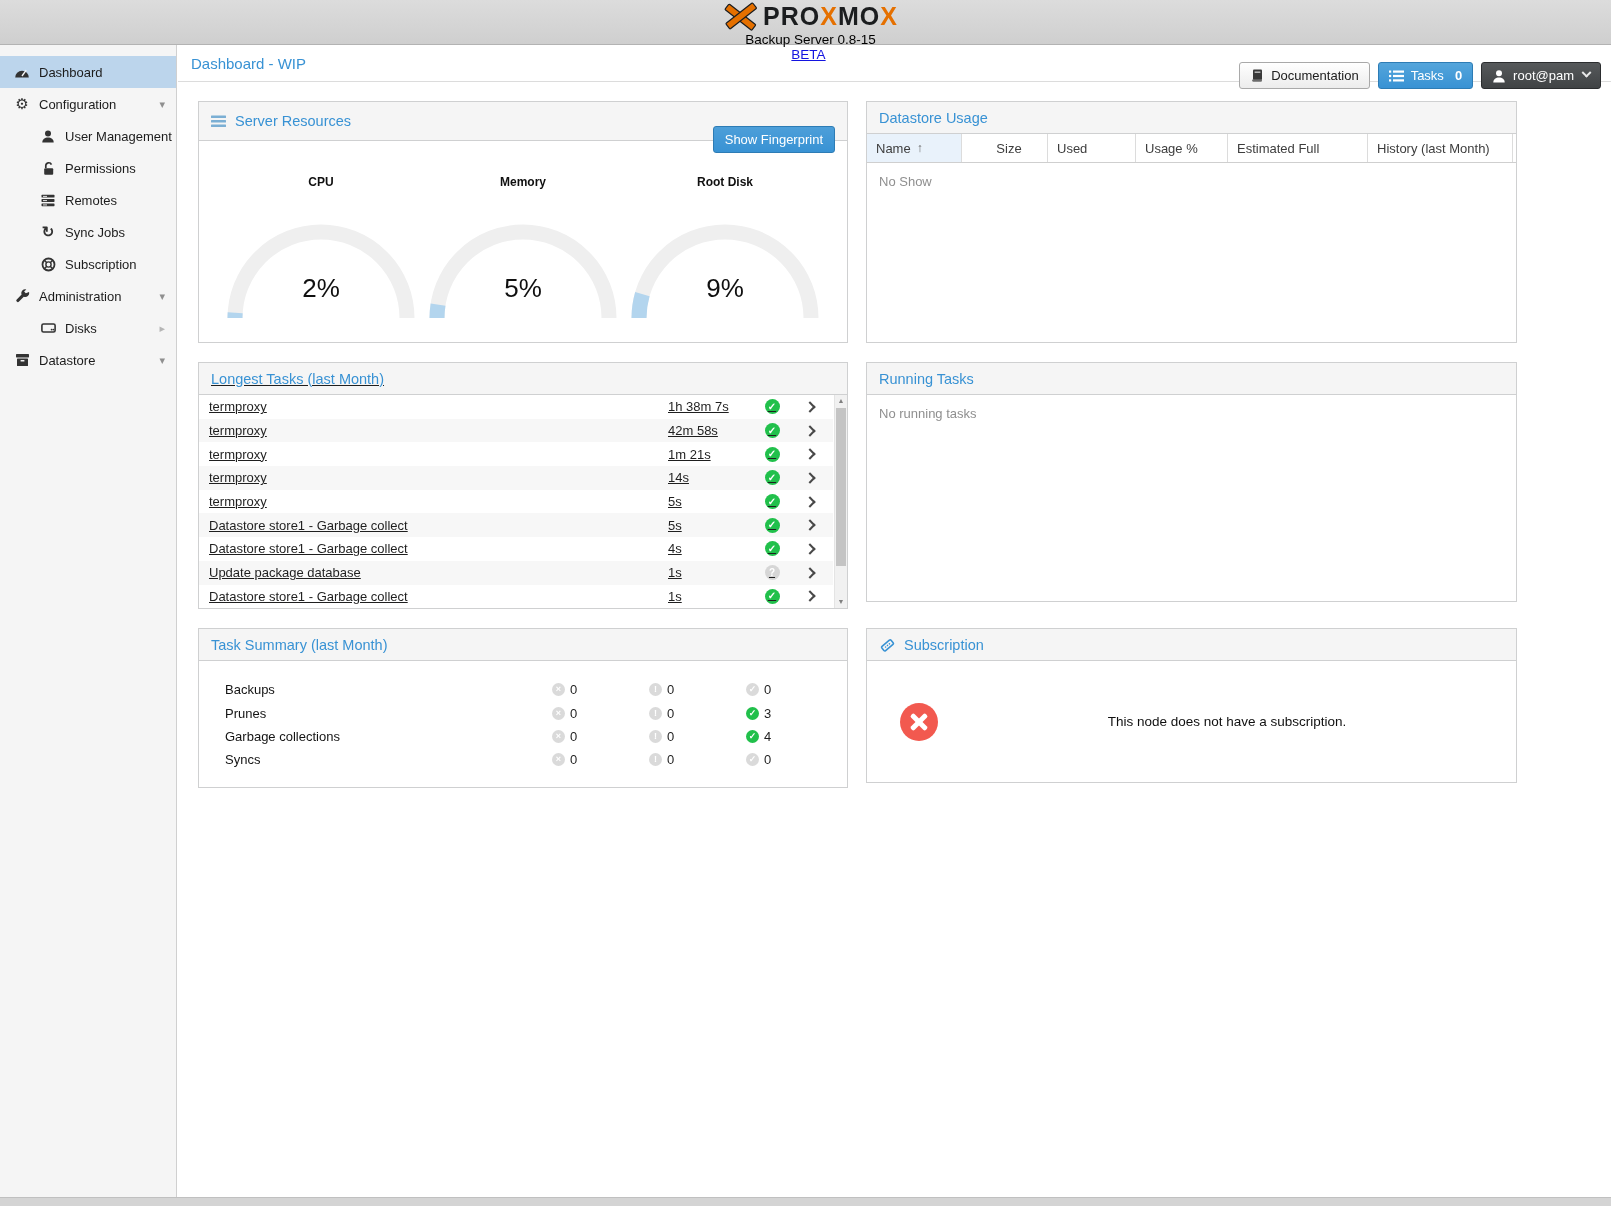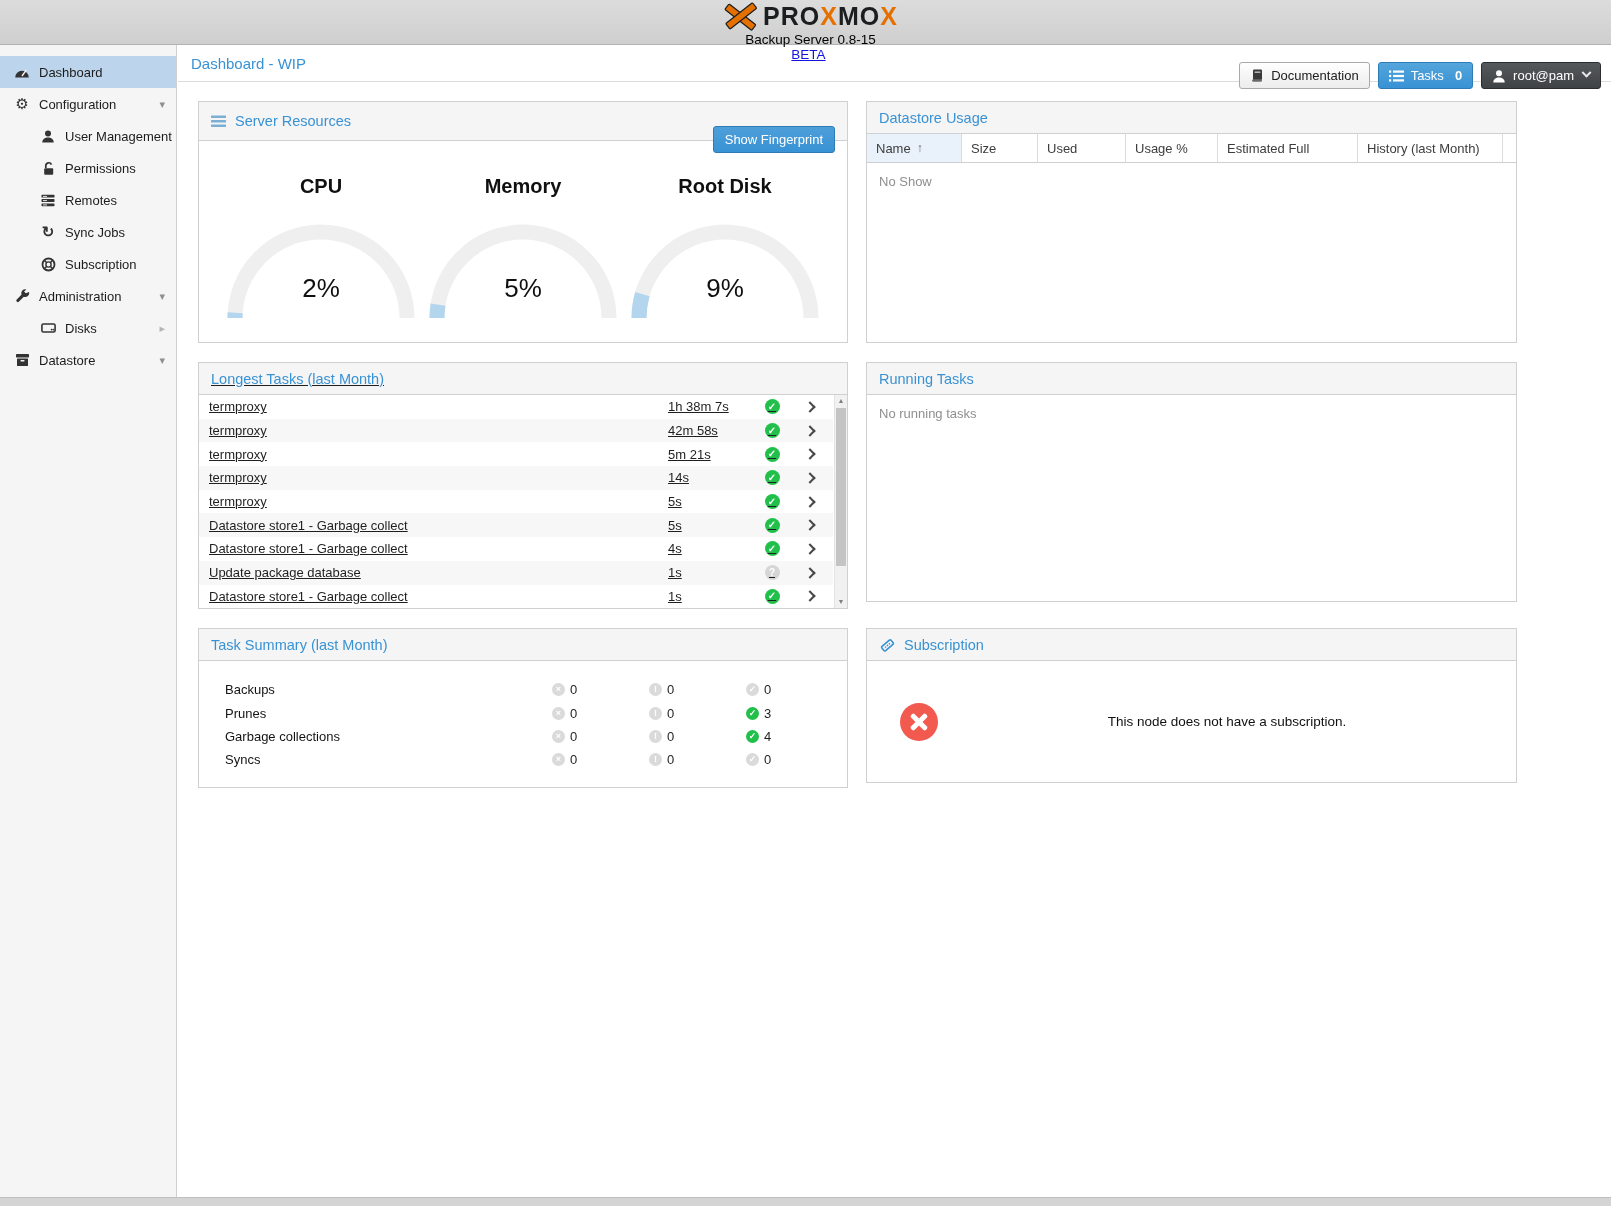--- a/index.html
+++ b/index.html
@@ -68,21 +68,21 @@
   .btn-fingerprint {
     margin-left:auto; background:linear-gradient(#4d9fd9,#3892d4); border:1px solid #2d7cb5;
     color:#fff; font-size:13px; padding:5px 11px; border-radius:3px; cursor:pointer;margin-top:36px;
   }
   .p-sr { height:242px; } .p-du { height:242px; }
   .p-lt { height:247px;text-decoration:underline; } .p-rt { height:240px; }
   .p-ts { height:160px; } .p-sub { height:155px; }
   
   .gauges { display:flex; justify-content:space-between; padding:34px 22px 0; }
   .gauge { position:relative; width:200px; text-align:center; }
-  .gauge-title { font-size:20px; font-weight:bold; color:#101010; height:18px; margin-bottom:28px; }
+  .gauge-title { font-size:12px; font-weight:bold; color:#101010; height:18px; margin-bottom:28px; }
   .gauge svg { display:block; margin:0 auto; width:190px; height:101px; }
   .gauge-value { position:absolute; top:98px; left:0; right:0; text-align:center; font-size:26px; color:#101010; }
   
   .du-cols { display:flex; height:29px; border-bottom:1px solid #cfcfcf; background:#fff; }
   .du-col {
     border-right:1px solid #dcdcdc; display:flex; align-items:center;
     padding-left:9px; color:#3d3d3d; cursor:pointer; overflow:hidden; white-space:nowrap;
   }
   .du-col.sorted { background:#e9f2fb; }
   .sort-arrow { margin-left:6px; color:#666; font-size:12px; }
@@ -346,21 +346,21 @@
 
     <div class="panel p-du">
       <div class="panel-header">
         <span>Datastore Usage</span>
       </div>
       <div class="du-cols">
         <div class="du-col sorted" style="width:95px;">
           <span>Name</span>
           <span class="sort-arrow">↑</span>
         </div>
-        <div class="du-col" style="width:76px;">
+        <div class="du-col" style="width:86px;justify-content:center;">
           <span>Size</span>
         </div>
         <div class="du-col" style="width:88px;">
           <span>Used</span>
         </div>
         <div class="du-col" style="width:92px;">
           <span>Usage %</span>
         </div>
         <div class="du-col" style="width:140px;">
           <span>Estimated Full</span>
@@ -395,21 +395,21 @@
     <div class="lt-status">
                 <span class="status-circle ok">✓</span>
               </div>
     <div class="lt-go">
                 <span class="chev"></span>
               </div>
   </div>
 
   <div class="lt-row">
     <div class="lt-name">termproxy</div>
-    <div class="lt-dur">5m 21s</div>
+    <div class="lt-dur">1m 21s</div>
     <div class="lt-status">
                 <span class="status-circle ok">✓</span>
               </div>
     <div class="lt-go">
                 <span class="chev"></span>
               </div>
   </div>
 
   <div class="lt-row">
     <div class="lt-name">termproxy</div>

